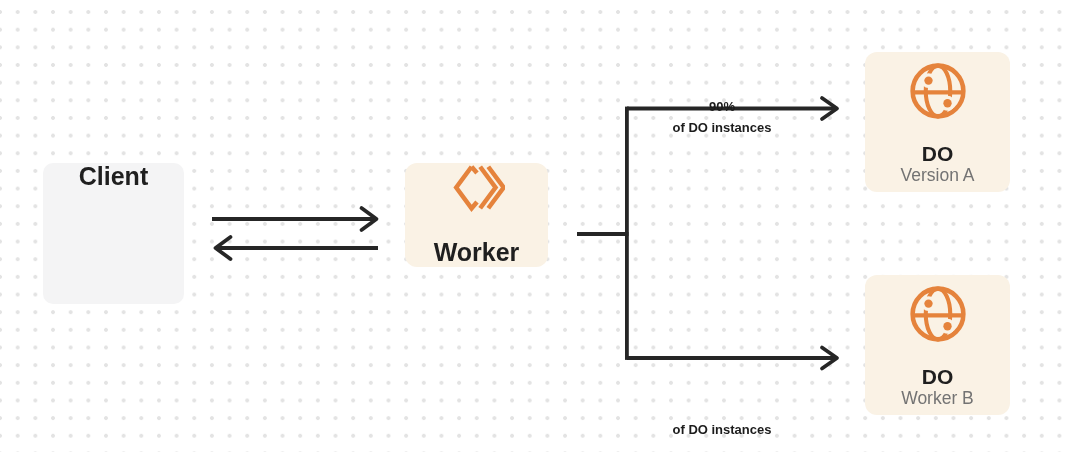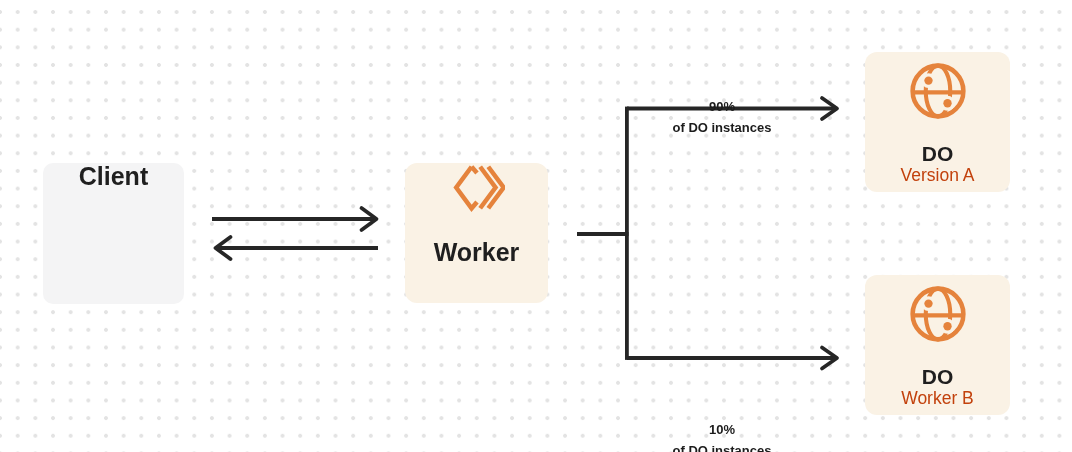--- a/index.html
+++ b/index.html
@@ -25,32 +25,32 @@
   .connector{stroke:var(--dark);stroke-width:3.8;fill:none;stroke-linecap:butt;}
   .head{stroke:var(--dark);stroke-width:3.8;fill:none;stroke-linecap:round;stroke-linejoin:round;}
   .node{position:absolute;display:flex;flex-direction:column;align-items:center;}
   .node-client{
     left:43px;top:163px;width:141px;height:141px;
     background:var(--gray);border-radius:10px;
     justify-content:flex-start;
   }
   .node-label{font-size:25px;font-weight:700;color:var(--text);line-height:1.1;}
   .node-worker{
-    left:405px;top:163px;width:143px;height:140px;
+    left:405px;top:163px;width:143px;height:104px;
     background:var(--cream);border-radius:12px;
   }
   .node-worker .node-label{margin-top:27px;}
   .node-do{
     width:145px;height:140px;background:var(--cream);border-radius:12px;
     padding-top:10px;
   }
   .node-do-a{left:865px;top:52px;}
   .node-do-b{left:865px;top:275px;}
   .do-title{font-size:21px;font-weight:700;color:var(--text);line-height:23px;margin-top:22px;}
-  .do-sub{font-size:17.5px;font-weight:400;color:#c2410c;line-height:21px;}
+  .do-sub{font-size:17.5px;font-weight:400;color:#737373;line-height:21px;}
   .orange-stroke{stroke:var(--accent);fill:none;}
   .halo{fill:var(--cream);}
   .dotfill{fill:var(--accent);}
   .edge-label{
     position:absolute;left:612px;width:220px;text-align:center;
     font-size:13px;font-weight:700;color:#1C1C1C;line-height:21px;margin-top:42px;
   }
   .edge-label-a{top:54px;}
   .edge-label-b{top:377px;}
 </style>
@@ -122,17 +122,16 @@
     <div class="do-title">DO</div>
     <div class="do-sub">Worker B</div>
   </div>
 
   <div class="edge-label edge-label-a">
     <div>90%</div>
     <div>of DO instances</div>
   </div>
 
   <div class="edge-label edge-label-b">
-    <div>10%</div>
     <div>of DO instances</div>
   </div>
 
 </div>
 
 </body></html>

